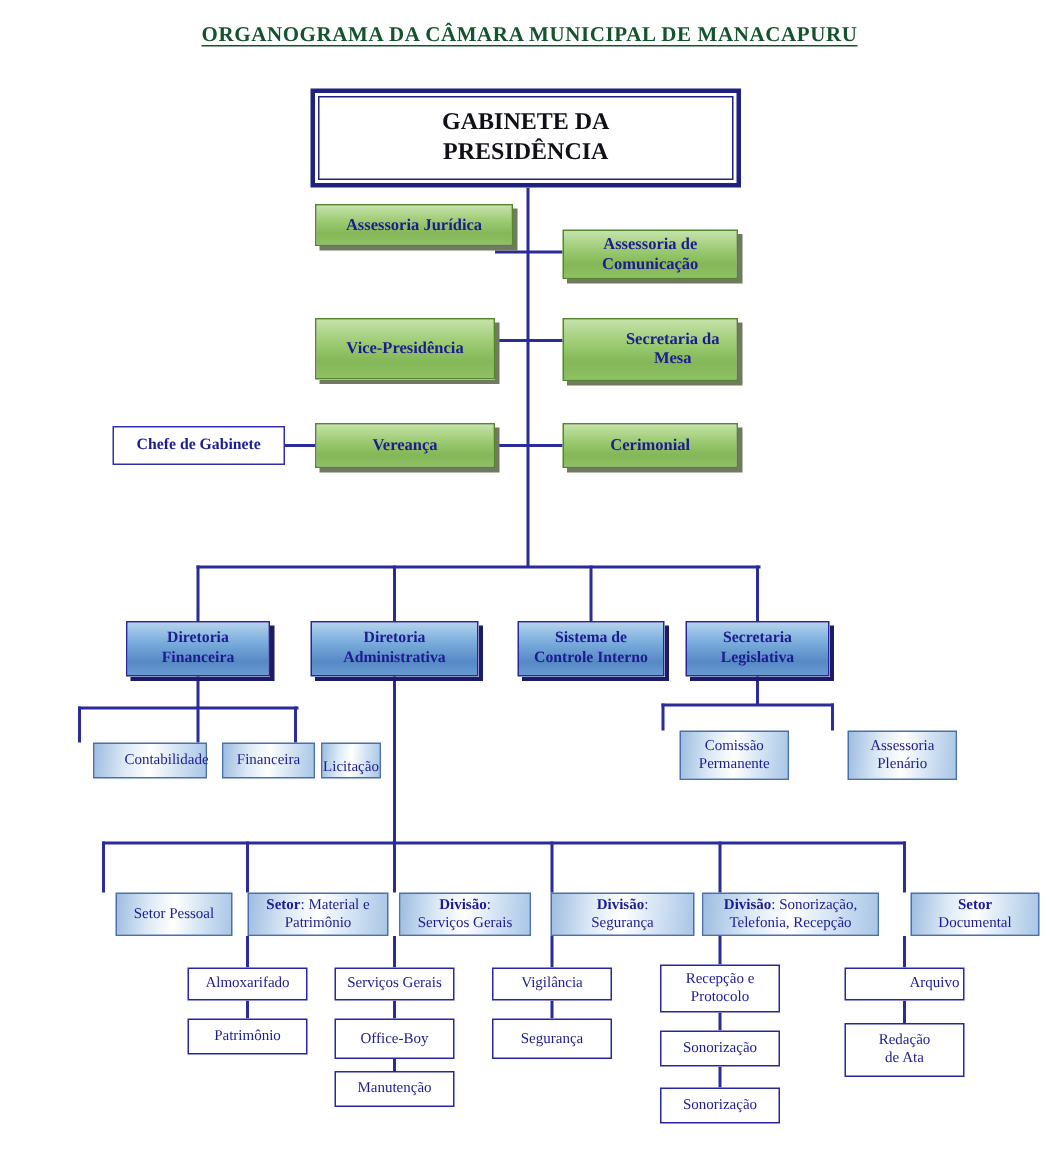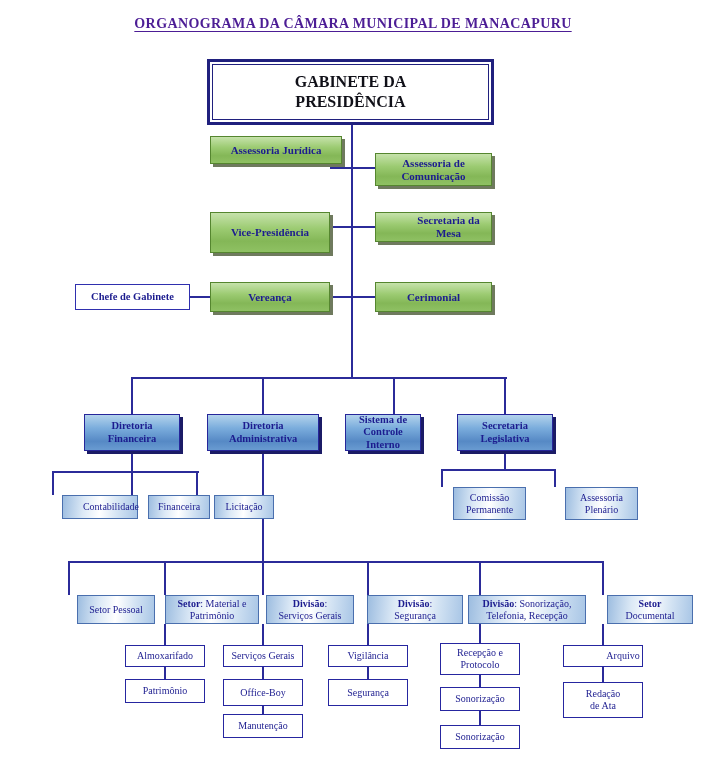--- a/index.html
+++ b/index.html
@@ -1,19 +1,19 @@
 <!DOCTYPE html>
 <html><head>
 <meta charset="utf-8">
 <style>
   html,body{margin:0;padding:0;background:#ffffff;}
   #canvas{position:relative;width:706px;height:768px;background:#ffffff;overflow:hidden;
           font-family:"Liberation Serif","DejaVu Serif",serif;}
   .title{position:absolute;top:16px;left:0;width:706px;text-align:center;
-         font-weight:bold;font-size:14px;letter-spacing:.4px;color:#4c1d95;
+         font-weight:bold;font-size:14px;letter-spacing:.4px;color:#14532d;
          text-decoration:underline;text-underline-offset:3px;}
   .line{position:absolute;background:#2b2b99;}
   .box{position:absolute;box-sizing:border-box;display:flex;align-items:center;justify-content:center;
        text-align:center;color:#1c1c8f;line-height:1.18;}
   .box span, .box b{white-space:pre-line;}
   .root-box{position:absolute;box-sizing:border-box;border:3px solid #20207e;background:#ffffff;padding:2px;}
   .root-inner{box-sizing:border-box;border:1px solid #20207e;width:100%;height:100%;
               display:flex;align-items:center;justify-content:center;text-align:center;
               font-weight:bold;font-size:16px;color:#101018;line-height:1.25;white-space:pre-line;}
   .green{background:linear-gradient(180deg,#c6e2ab 0%,#9ccb72 40%,#84b757 72%,#8fc163 100%);
@@ -81,57 +81,57 @@
   <div class="box green" style="left:210px;top:136px;width:132px;height:28px;">
       <span>Assessoria Jurídica</span>
     </div>
   <div class="box green" style="left:375px;top:153px;width:117px;height:33px;">
       <span>Assessoria de
 Comunicação</span>
     </div>
   <div class="box green" style="left:210px;top:212px;width:120px;height:41px;">
       <span>Vice-Presidência</span>
     </div>
-  <div class="box green" style="left:375px;top:212px;width:117px;height:30px;padding-left:30px;">
+  <div class="box green" style="left:375px;top:212px;width:117px;height:42px;padding-left:30px;">
       <span>Secretaria da Mesa</span>
     </div>
   <div class="box aside" style="left:75px;top:284px;width:115px;height:26px;">
       <span>Chefe de Gabinete</span>
     </div>
   <div class="box green" style="left:210px;top:282px;width:120px;height:30px;">
       <span>Vereança</span>
     </div>
   <div class="box green" style="left:375px;top:282px;width:117px;height:30px;">
       <span>Cerimonial</span>
     </div>
 
   <div class="box blue2" style="left:84px;top:414px;width:96px;height:37px;">
       <span>Diretoria
 Financeira</span>
     </div>
   <div class="box blue2" style="left:207px;top:414px;width:112px;height:37px;">
       <span>Diretoria
 Administrativa</span>
     </div>
-  <div class="box blue2" style="left:345px;top:414px;width:76px;height:37px;">
+  <div class="box blue2" style="left:345px;top:414px;width:98px;height:37px;">
       <span>Sistema de
 Controle Interno</span>
     </div>
   <div class="box blue2" style="left:457px;top:414px;width:96px;height:37px;">
       <span>Secretaria
 Legislativa</span>
     </div>
 
   <div class="box lblue" style="left:15px;top:495px;width:76px;height:24px;padding-left:22px;">
       <span>Contabilidade</span>
     </div>
   <div class="box lblue" style="left:101px;top:495px;width:62px;height:24px;">
       <span>Financeira</span>
     </div>
-  <div class="box lblue" style="left:167px;top:495px;width:60px;height:24px;">
+  <div class="box lblue" style="left:167px;top:495px;width:40px;height:24px;align-items:flex-end;">
       <span>Licitação</span>
     </div>
 
   <div class="box lblue" style="left:406px;top:487px;width:73px;height:33px;">
       <span>Comissão
 Permanente</span>
     </div>
   <div class="box lblue" style="left:518px;top:487px;width:73px;height:33px;">
       <span>Assessoria
 Plenário</span>

